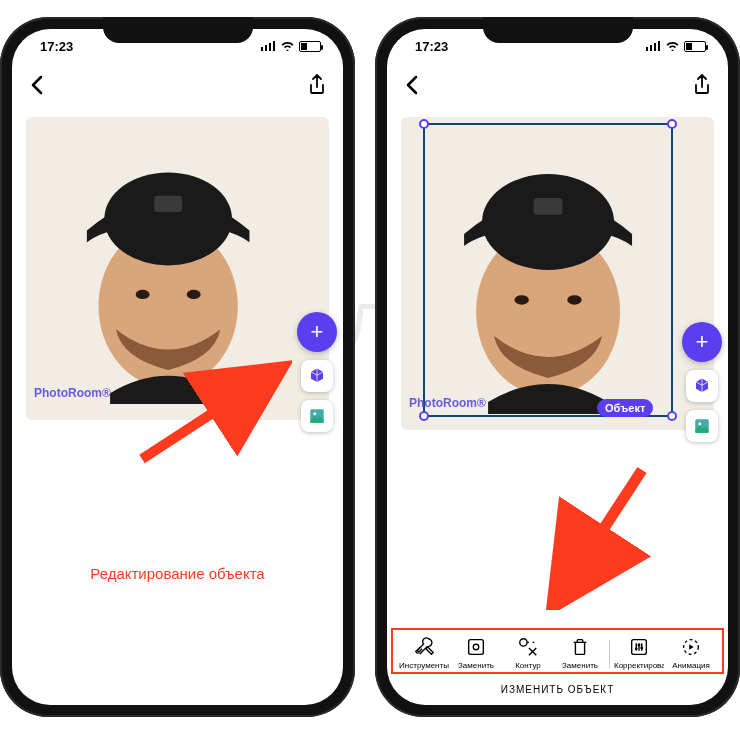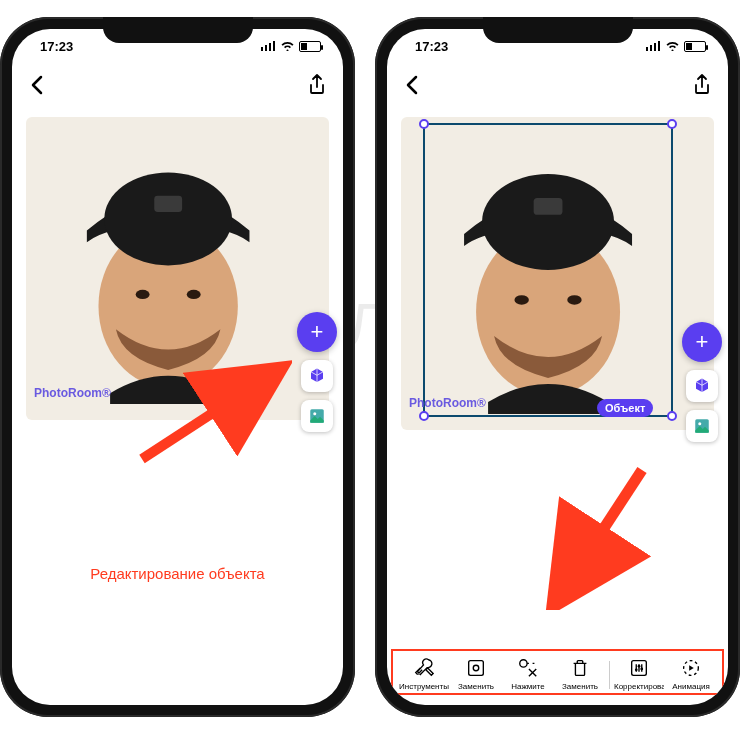--- a/index.html
+++ b/index.html
@@ -409,21 +409,21 @@
                 <circle cx="12" cy="12" r="3" stroke="#000" stroke-width="1.5" fill="none"></circle>
               </svg>
             <span class="tool-label">Заменить</span>
           </div>
           <div class="tool">
             <svg viewBox="0 0 24 24">
                 <circle cx="7" cy="7" r="4" stroke="#000" stroke-width="1.5" fill="none"></circle>
                 <path d="M13 13l8 8m0-8l-8 8" stroke="#000" stroke-width="1.5"></path>
                 <path d="M11 7h2m4 0h2" stroke="#000" stroke-width="1.5"></path>
               </svg>
-            <span class="tool-label">Нажмите</span>
+            <span class="tool-label">Контур</span>
           </div>
           <div class="tool">
             <svg viewBox="0 0 24 24">
                 <path d="M5 7h14M9 7V5a1 1 0 011-1h4a1 1 0 011 1v2m2 0v12a1 1 0 01-1 1H8a1 1 0 01-1-1V7" stroke="#000" stroke-width="1.5" fill="none"></path>
               </svg>
             <span class="tool-label">Заменить</span>
           </div>
           <div class="tool-divider"></div>
           <div class="tool">
             <svg viewBox="0 0 24 24">
@@ -437,17 +437,18 @@
           </div>
           <div class="tool">
             <svg viewBox="0 0 24 24">
                 <circle cx="12" cy="12" r="8" stroke="#000" stroke-width="1.5" fill="none" stroke-dasharray="3 3"></circle>
                 <path d="M10 9l5 3-5 3V9z" fill="#000"></path>
               </svg>
             <span class="tool-label">Анимация</span>
           </div>
 
         </div>
+        <div class="toolbar-title">ИЗМЕНИТЬ ОБЪЕКТ</div>
       </div>
     </div>
   </div>
 
 </div>
 
 </body></html>

